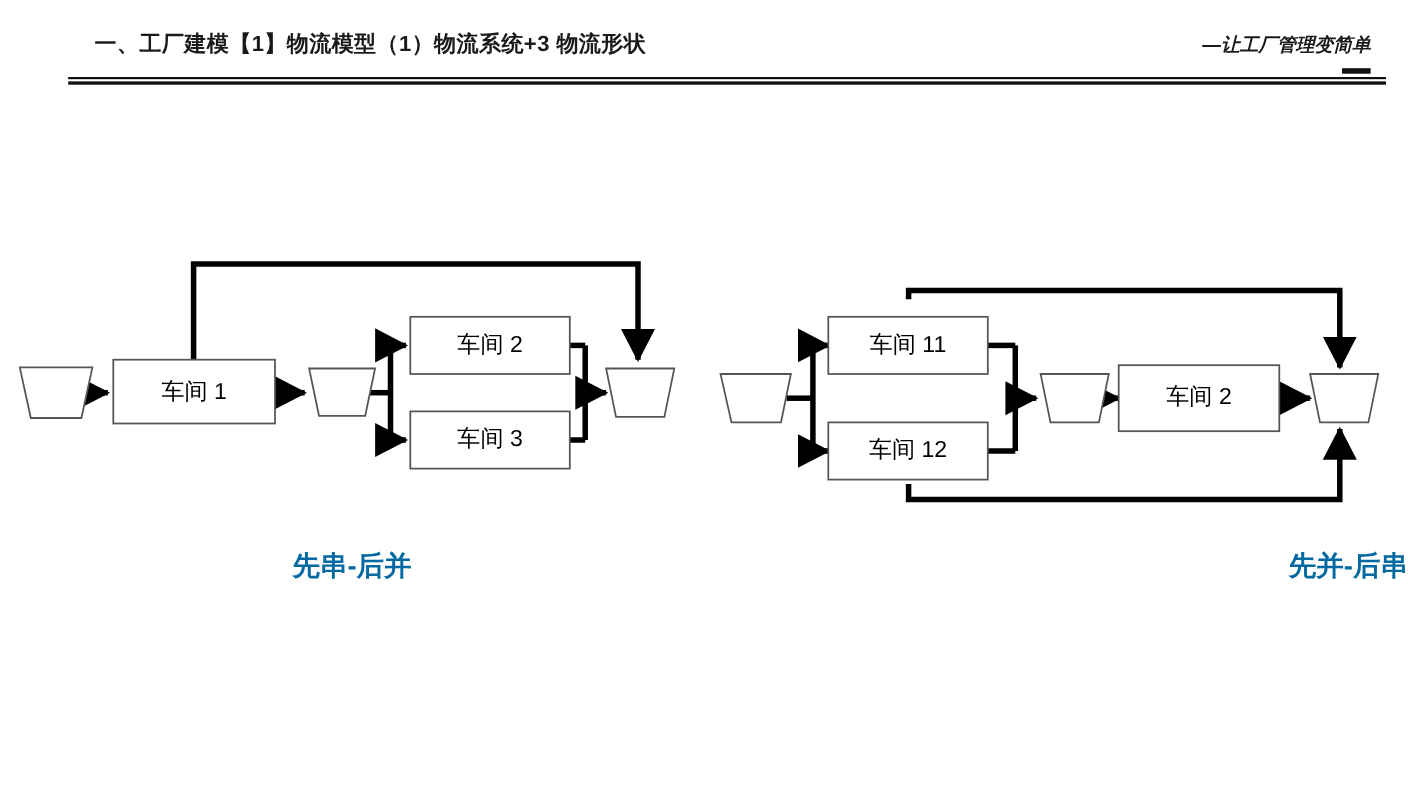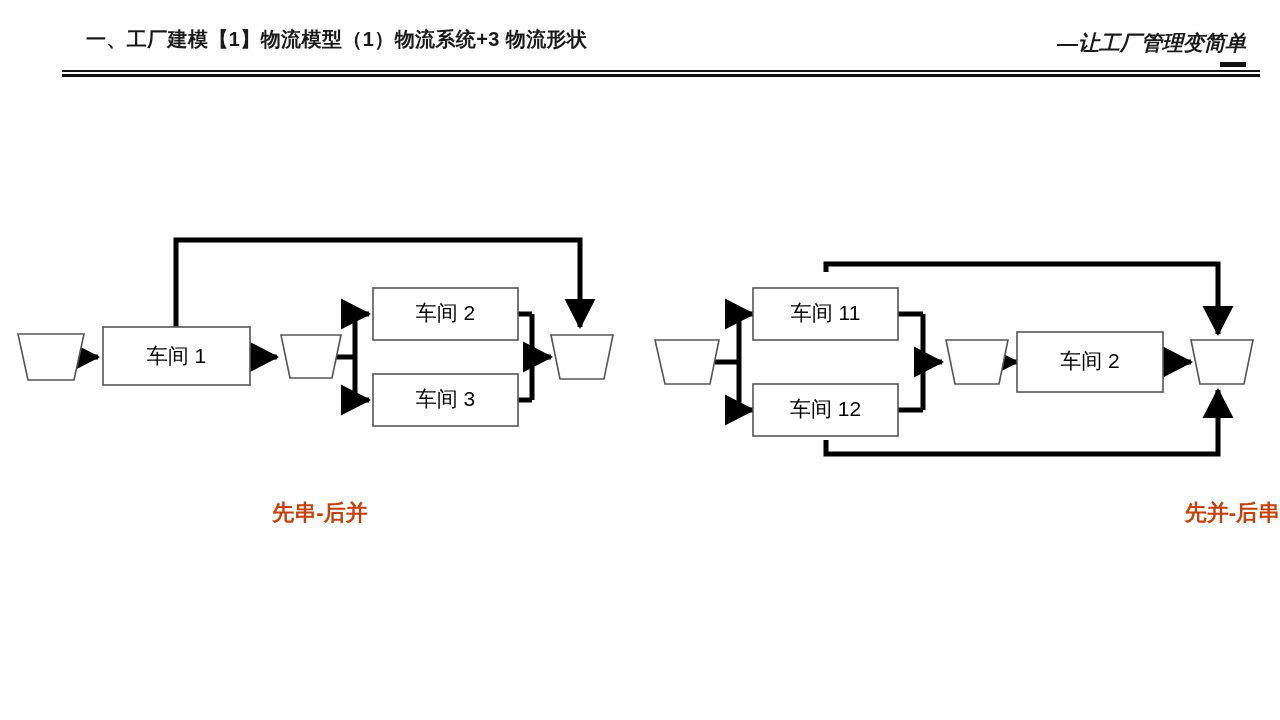--- a/index.html
+++ b/index.html
@@ -30,21 +30,21 @@
     font-size: 20px;
     font-weight: bold;
     color: #1a1a1a;
     letter-spacing: 0.4px;
     white-space: nowrap;
   }
   #header-slogan {
     position: absolute;
     right: 34px;
     top: 29px;
-    font-size: 21px;
+    font-size: 17px;
     font-weight: bold;
     font-style: italic;
     color: #1a1a1a;
     white-space: nowrap;
   }
   #header-tick {
     position: absolute;
     right: 34px;
     top: 62px;
     width: 26px;
@@ -89,23 +89,23 @@
     font-size: 21px;
     fill: #000000;
     text-anchor: middle;
     dominant-baseline: middle;
   }
 
   .caption {
     position: absolute;
     width: 100%;
     text-align: center;
-    font-size: 22px;
+    font-size: 25px;
     font-weight: bold;
-    color: #c2410c;
+    color: #0369a1;
   }
   #caption-left  { top: 406px; left: 0; }
   #caption-right { top: 406px; left: 0; text-align: right; }
 
   .box-shape { fill: #ffffff; stroke: #555555; stroke-width: 1.6; }
   .trap-shape { fill: #ffffff; stroke: #555555; stroke-width: 1.6; }
   .flow { stroke: #000000; stroke-width: 5; fill: none; }
 </style>
 </head>
 <body>

